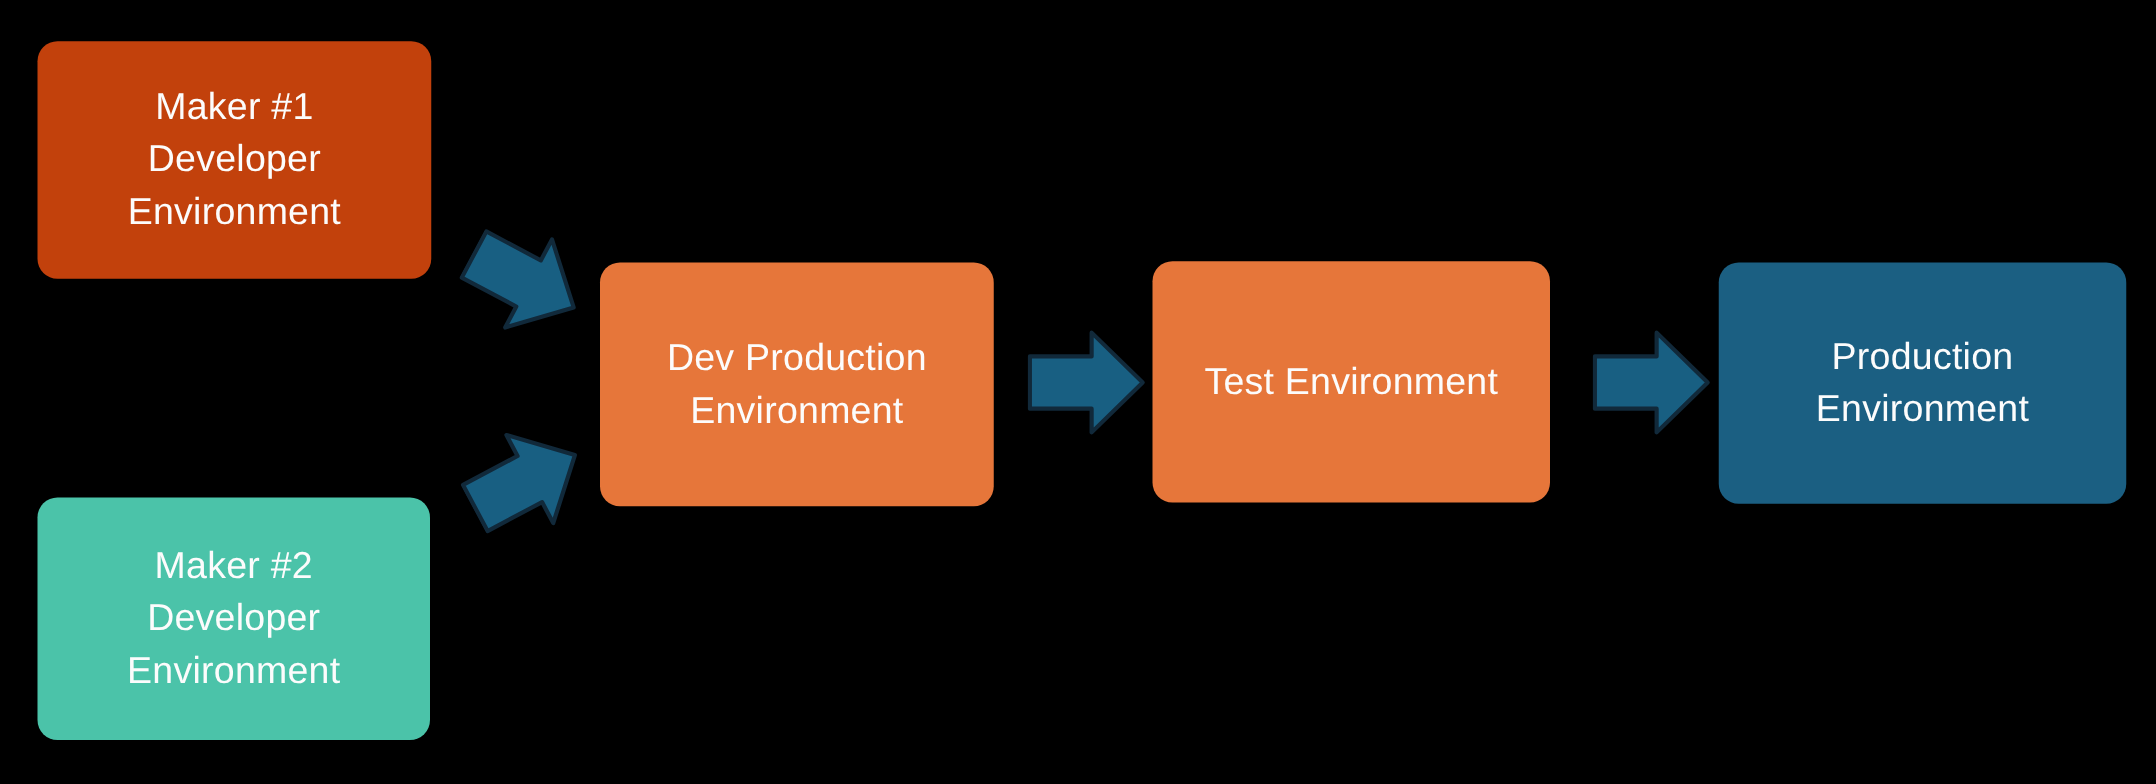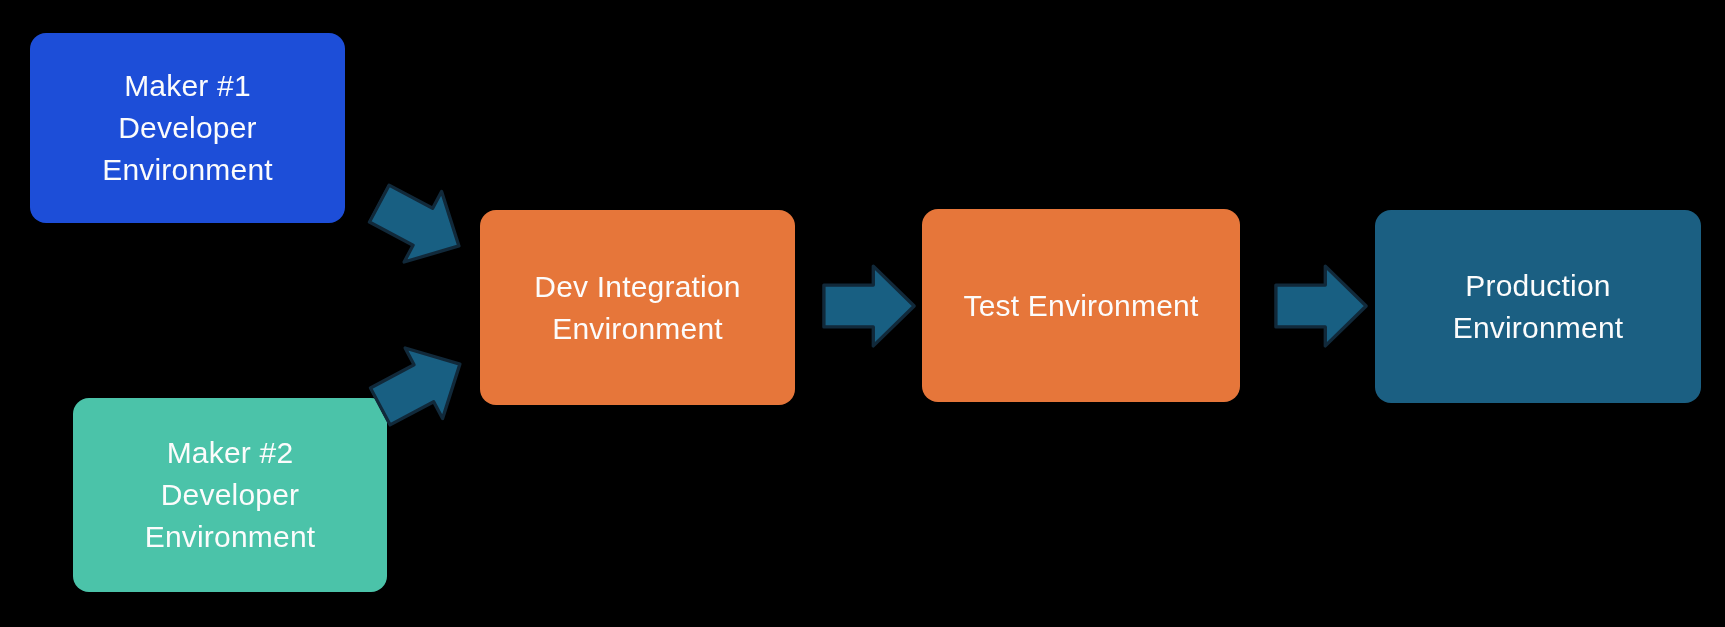--- a/index.html
+++ b/index.html
@@ -50,34 +50,34 @@
   .arrow polygon {
     stroke-width: 3.5;
     stroke-linejoin: round;
   }
 </style>
 </head>
 <body>
 
 <div class="canvas" style="background-color: rgb(0, 0, 0);">
 
-  <div class="node" id="node-maker1" style="background-color: #1d4ed8;">
+  <div class="node" id="node-maker1" style="background-color: #c2410c;">
     <span class="line">Maker #1</span>
     <span class="line">Developer</span>
     <span class="line">Environment</span>
   </div>
 
-  <div class="node" id="node-maker2" style="background-color: rgb(75, 195, 169); margin-left: 43px;">
+  <div class="node" id="node-maker2" style="background-color: rgb(75, 195, 169);">
     <span class="line">Maker #2</span>
     <span class="line">Developer</span>
     <span class="line">Environment</span>
   </div>
 
   <div class="node" id="node-devint" style="background-color: rgb(230, 118, 58);">
-    <span class="line">Dev Integration</span>
+    <span class="line">Dev Production</span>
     <span class="line">Environment</span>
   </div>
 
   <div class="node" id="node-test" style="background-color: rgb(230, 118, 58);">
     <span class="line">Test Environment</span>
   </div>
 
   <div class="node" id="node-production" style="background-color: rgb(27, 95, 130);">
     <span class="line">Production</span>
     <span class="line">Environment</span>

